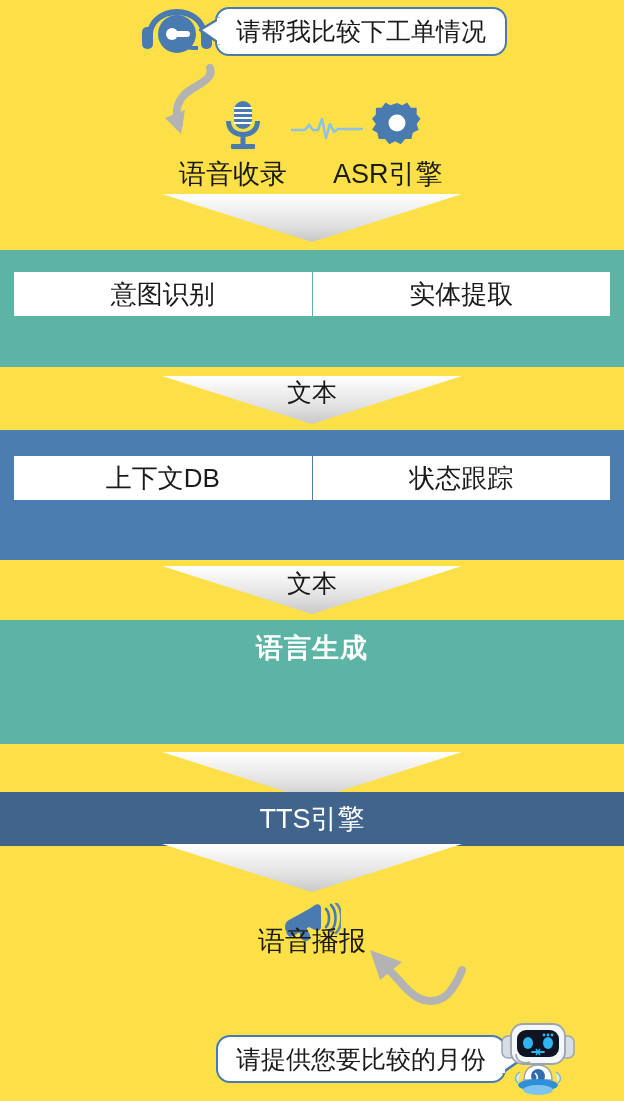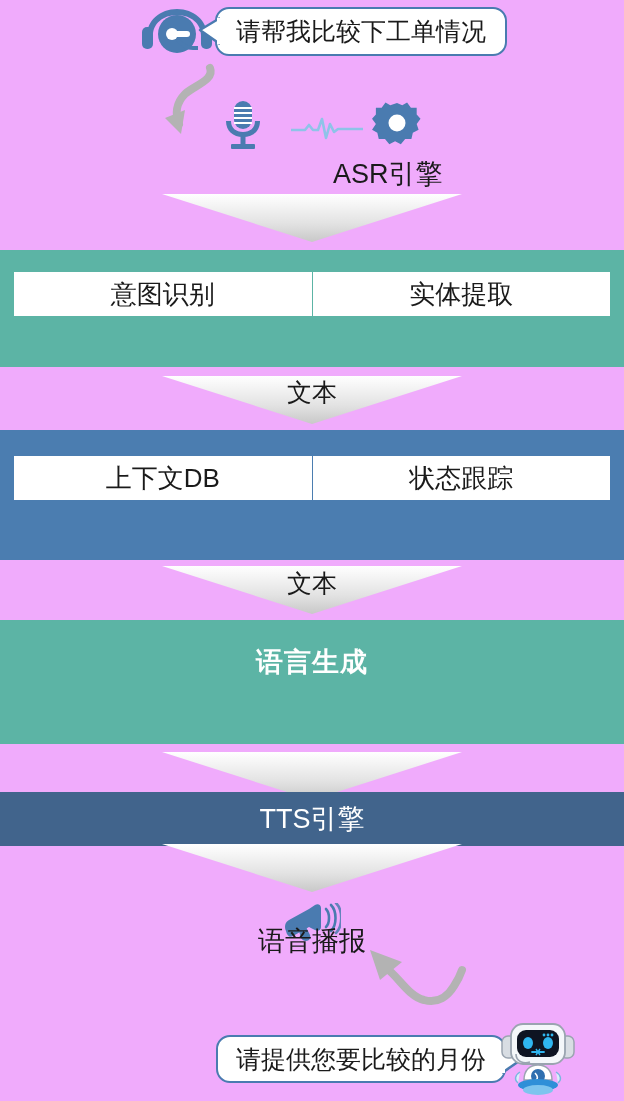--- a/index.html
+++ b/index.html
@@ -8,21 +8,21 @@
     background: #ffffff;
   }
   body {
     font-family: "Liberation Sans", "DejaVu Sans", sans-serif;
   }
   #canvas {
     position: relative;
     width: 624px;
     height: 1101px;
     overflow: hidden;
-    background: #f0abfc;
+    background: #fde047;
   }
 
   
   .bubble {
     position: absolute;
     box-sizing: border-box;
     border: 2px solid #4A7BB0;
     border-radius: 14px;
     background: #ffffff;
     display: flex;
@@ -175,21 +175,21 @@
     height: 130px;
     background: #4B7DB0;
     padding-top: 12px;
   }
   #stage-dm .stage-cells { margin-top: 14px; }
 
   #stage-nlg {
     top: 620px;
     height: 124px;
     background: #5CB4A5;
-    padding-top: 24px;
+    padding-top: 10px;
   }
   #stage-nlg .stage-cells { margin-top: 12px; }
 
   #stage-tts {
     top: 792px;
     height: 54px;
     background: #41648C;
     display: flex;
     align-items: center;
     justify-content: center;
@@ -276,20 +276,21 @@
 
   <svg id="waveform-icon" viewBox="0 0 72 26">
     <polyline points="0,14 14,14 18,9 22,14 27,14 31,3 35,22 39,8 43,16 47,13 72,13" fill="none" stroke="#8EC3E8" stroke-width="2.6" stroke-linejoin="round" stroke-linecap="round"></polyline>
   </svg>
 
   <svg id="gear-icon" viewBox="0 0 50 52">
     <path fill="#4A7BB0" d="M25 2 L30.5 4.5 L35.5 1.5 L39.5 7 L45.5 7 L45.5 14 L49.5 18.5 L45.5 24 L47.5 30 L41.5 33 L40 39.5 L33.5 39.5 L29 45 L23 42 L17 45 L12.5 39.5 L6 39.5 L4.5 33 L-1 30 L3 24 L-1 18.5 L3 14 L3 7 L9 7 L13 1.5 L18 4.5 Z" transform="translate(1,3) scale(0.96)"></path>
     <circle cx="25" cy="25" r="8.5" fill="#ffffff"></circle>
   </svg>
 
+  <div class="icon-caption" id="caption-voice-capture">语音收录</div>
   <div class="icon-caption" id="caption-asr">ASR引擎</div>
 
   <div class="chevron" id="chevron-1"></div>
 
   <div class="stage" id="stage-nlu">
     <div class="stage-cells">
       <div class="stage-cell">意图识别</div>
       <div class="stage-cell">实体提取</div>
     </div>
   </div>

